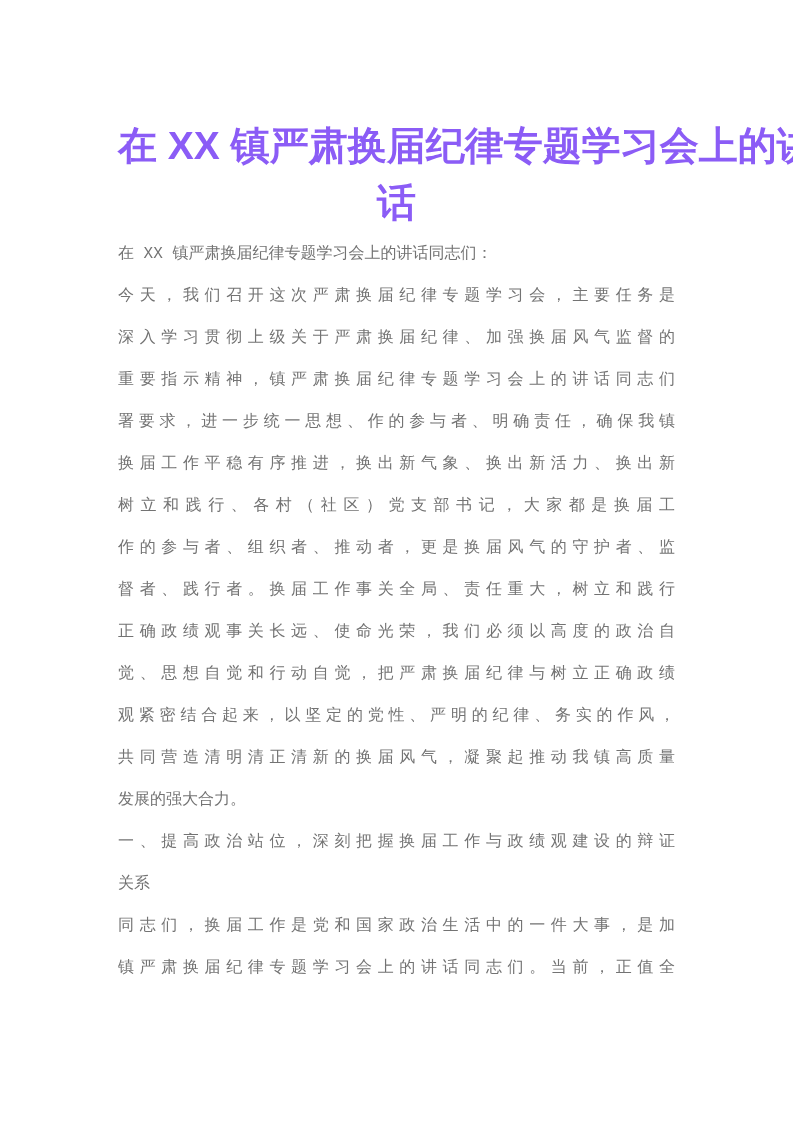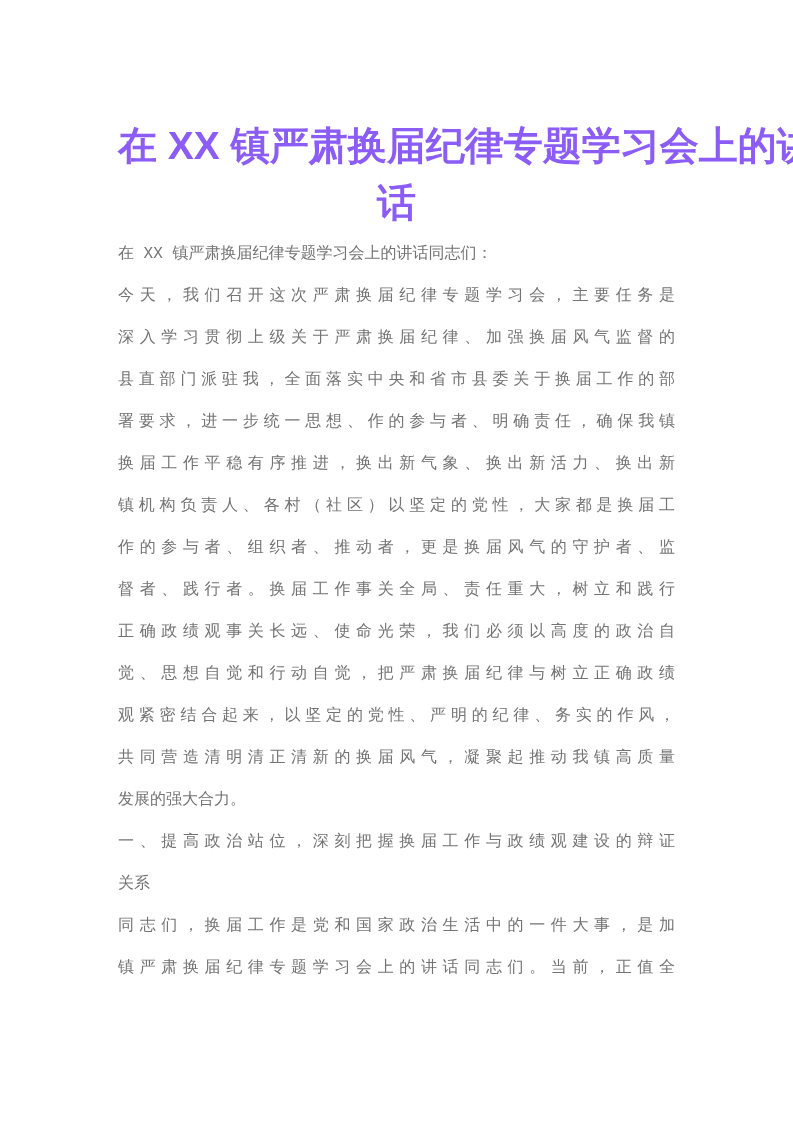--- a/index.html
+++ b/index.html
@@ -56,24 +56,24 @@
 
 <div class="page" style="background: rgb(255, 255, 255); color: rgb(0, 0, 0);">
   <h1 class="doc-title">
     <span class="title-line">在 XX 镇严肃换届纪律专题学习会上的讲</span>
     <span class="title-line">话</span>
   </h1>
   <div class="doc-body" id="doc-body">
       <div class="line">在 XX 镇严肃换届纪律专题学习会上的讲话同志们：</div>
       <div class="line justified">今天，我们召开这次严肃换届纪律专题学习会，主要任务是</div>
       <div class="line justified">深入学习贯彻上级关于严肃换届纪律、加强换届风气监督的</div>
-      <div class="line justified">县直部门派驻我，全面落实中央和省市县委关于换届工作的部</div>
+      <div class="line justified">重要指示精神，镇严肃换届纪律专题学习会上的讲话同志们</div>
       <div class="line justified">署要求，进一步统一思想、作的参与者、明确责任，确保我镇</div>
       <div class="line justified">换届工作平稳有序推进，换出新气象、换出新活力、换出新</div>
-      <div class="line justified">镇机构负责人、各村（社区）以坚定的党性，大家都是换届工</div>
+      <div class="line justified">树立和践行、各村（社区）党支部书记，大家都是换届工</div>
       <div class="line justified">作的参与者、组织者、推动者，更是换届风气的守护者、监</div>
       <div class="line justified">督者、践行者。换届工作事关全局、责任重大，树立和践行</div>
       <div class="line justified">正确政绩观事关长远、使命光荣，我们必须以高度的政治自</div>
       <div class="line justified">觉、思想自觉和行动自觉，把严肃换届纪律与树立正确政绩</div>
       <div class="line justified">观紧密结合起来，以坚定的党性、严明的纪律、务实的作风，</div>
       <div class="line justified">共同营造清明清正清新的换届风气，凝聚起推动我镇高质量</div>
       <div class="line">发展的强大合力。</div>
       <div class="line justified">一、提高政治站位，深刻把握换届工作与政绩观建设的辩证</div>
       <div class="line">关系</div>
       <div class="line justified">同志们，换届工作是党和国家政治生活中的一件大事，是加</div>

